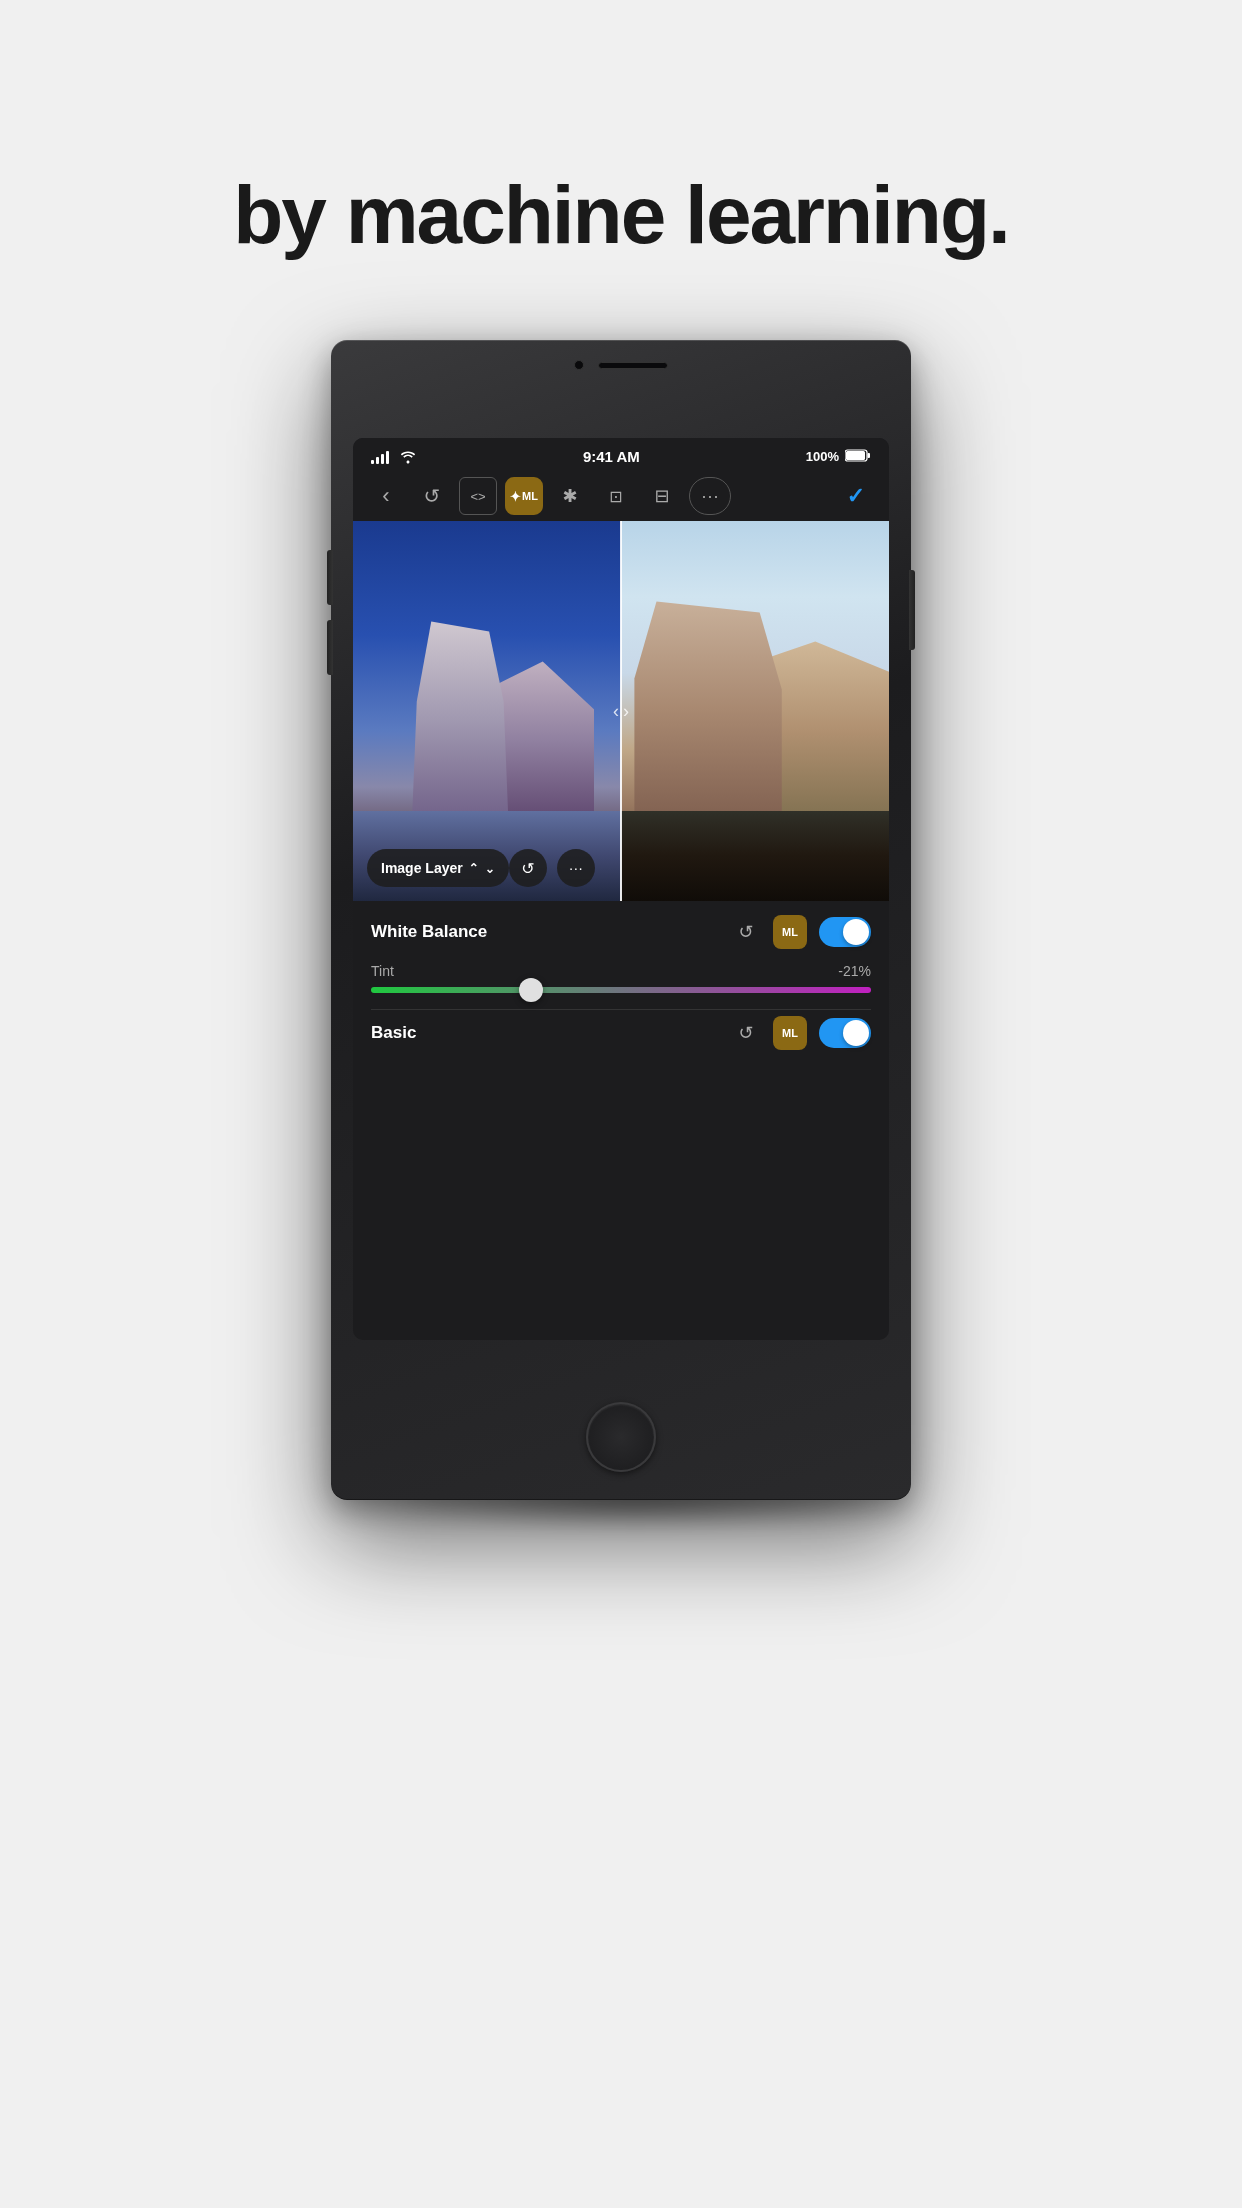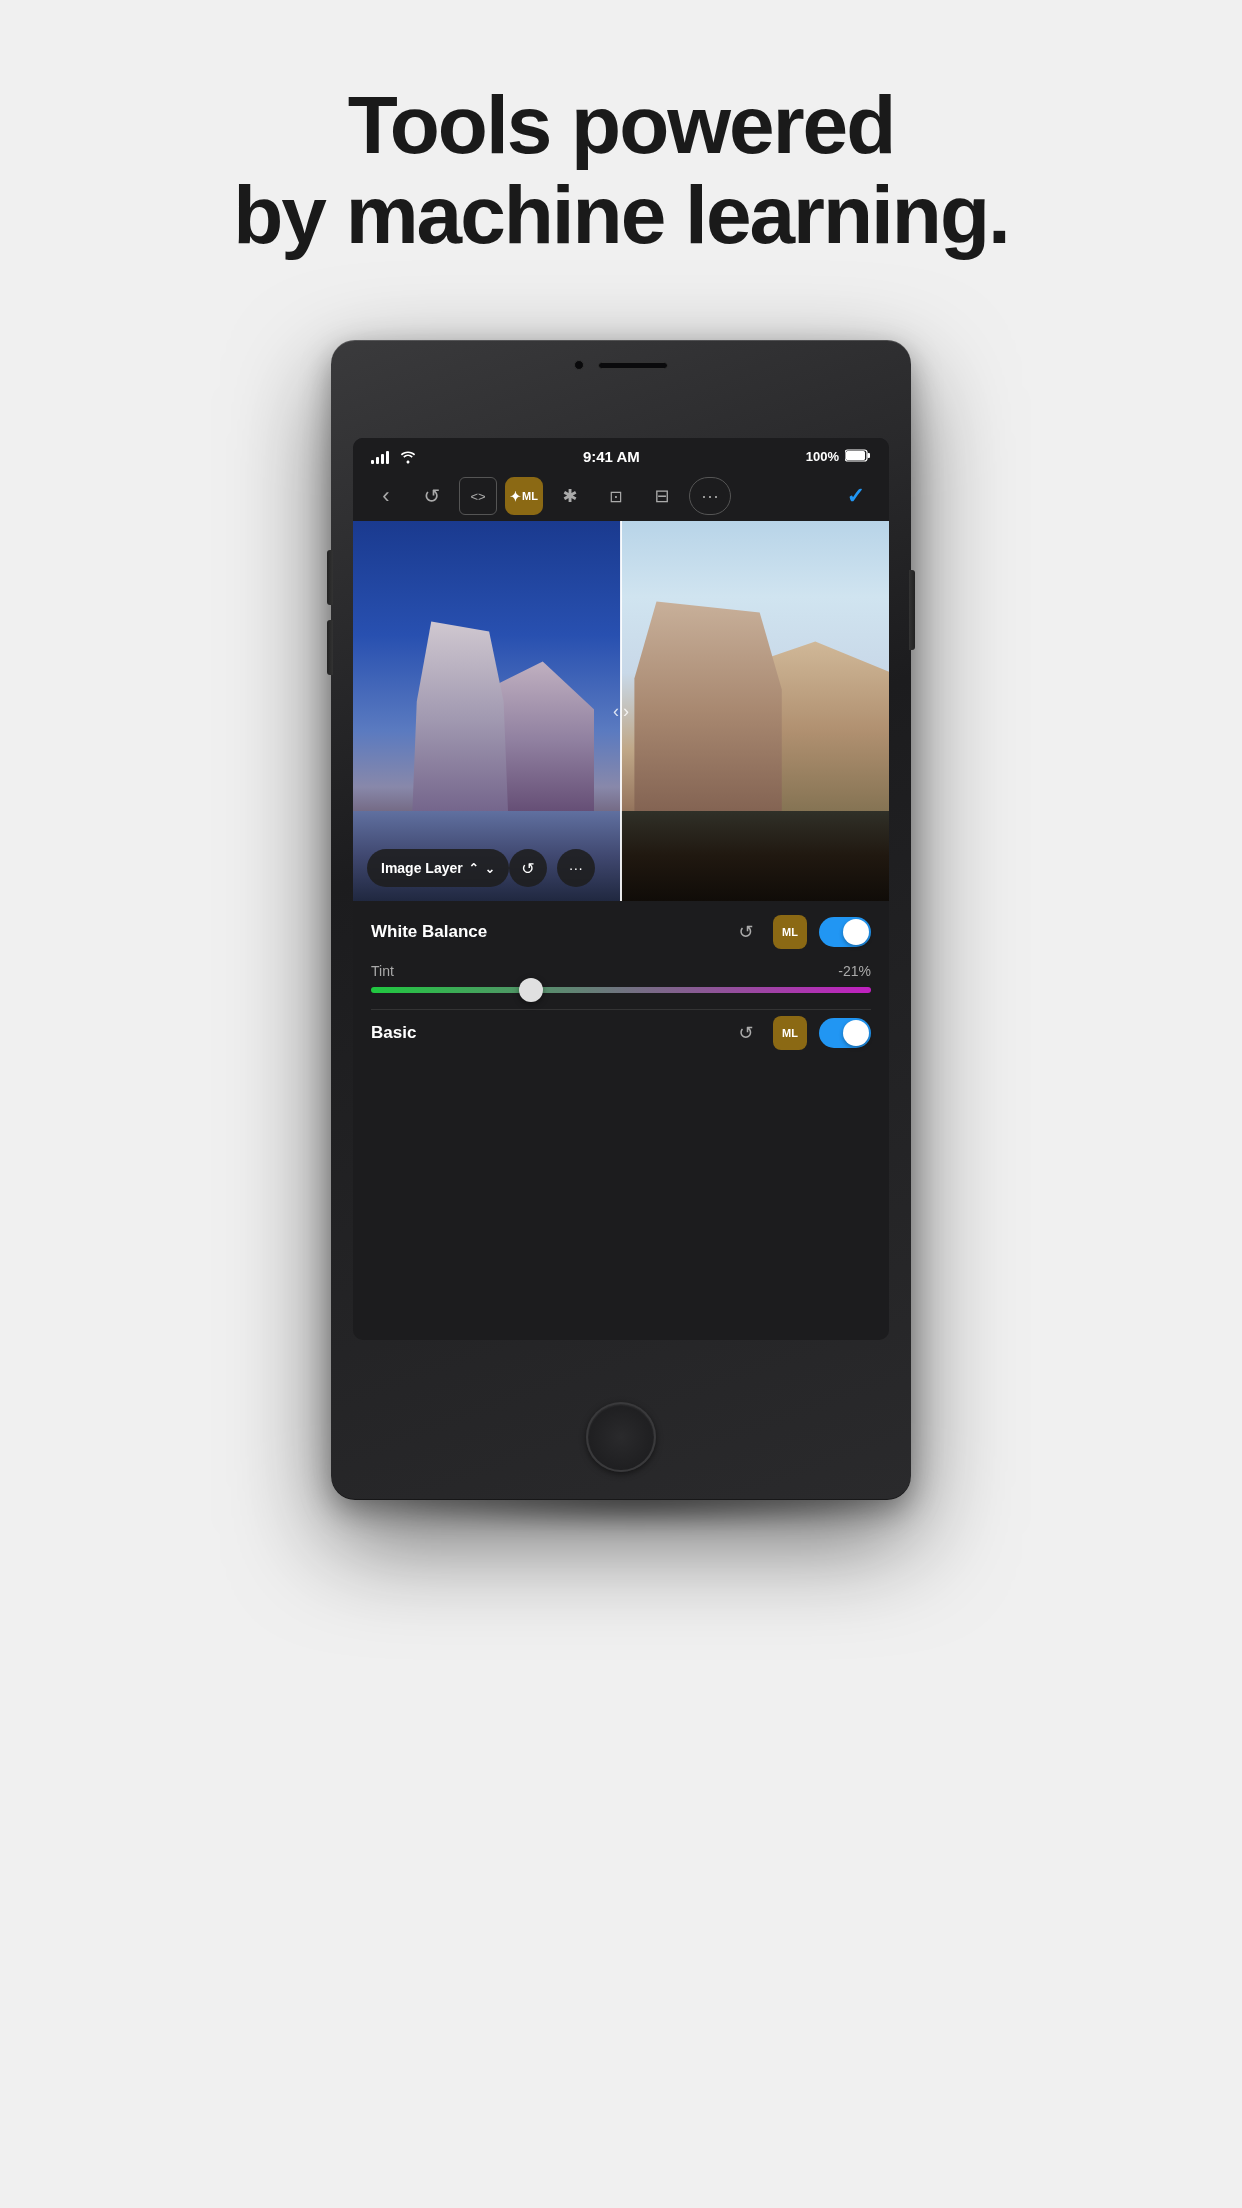--- a/index.html
+++ b/index.html
@@ -32,21 +32,21 @@
       height: 1160px;
     }
 
     
     .phone-shell {
       position: absolute;
       top: 0; left: 0;
       width: 580px;
       height: 1160px;
       background: linear-gradient(160deg, #3a3a3c 0%, #1c1c1e 40%, #2a2a2c 100%);
-      border-radius: 24px;
+      border-radius: 16px;
       box-shadow:
         0 40px 100px rgba(0,0,0,0.55),
         0 10px 30px rgba(0,0,0,0.35),
         inset 0 1px 0 rgba(255,255,255,0.15),
         inset 0 -1px 0 rgba(0,0,0,0.4);
     }
 
     
     .phone-screen {
       position: absolute;
@@ -538,21 +538,21 @@
       height: 60px;
       background: radial-gradient(ellipse, rgba(0,0,0,0.35) 0%, transparent 70%);
       filter: blur(8px);
       border-radius: 50%;
     }
   </style>
 </head>
 <body>
 
 <h1 class="headline">
-  <span>Tools powered</span><br>
+  <br>
   <span>by machine learning.</span>
 </h1>
 
 <div class="phone-wrapper">
 
   <div class="phone-shadow"></div>
 
   <div class="phone-shell">
 
     <div class="side-btn-left vol-up"></div>

